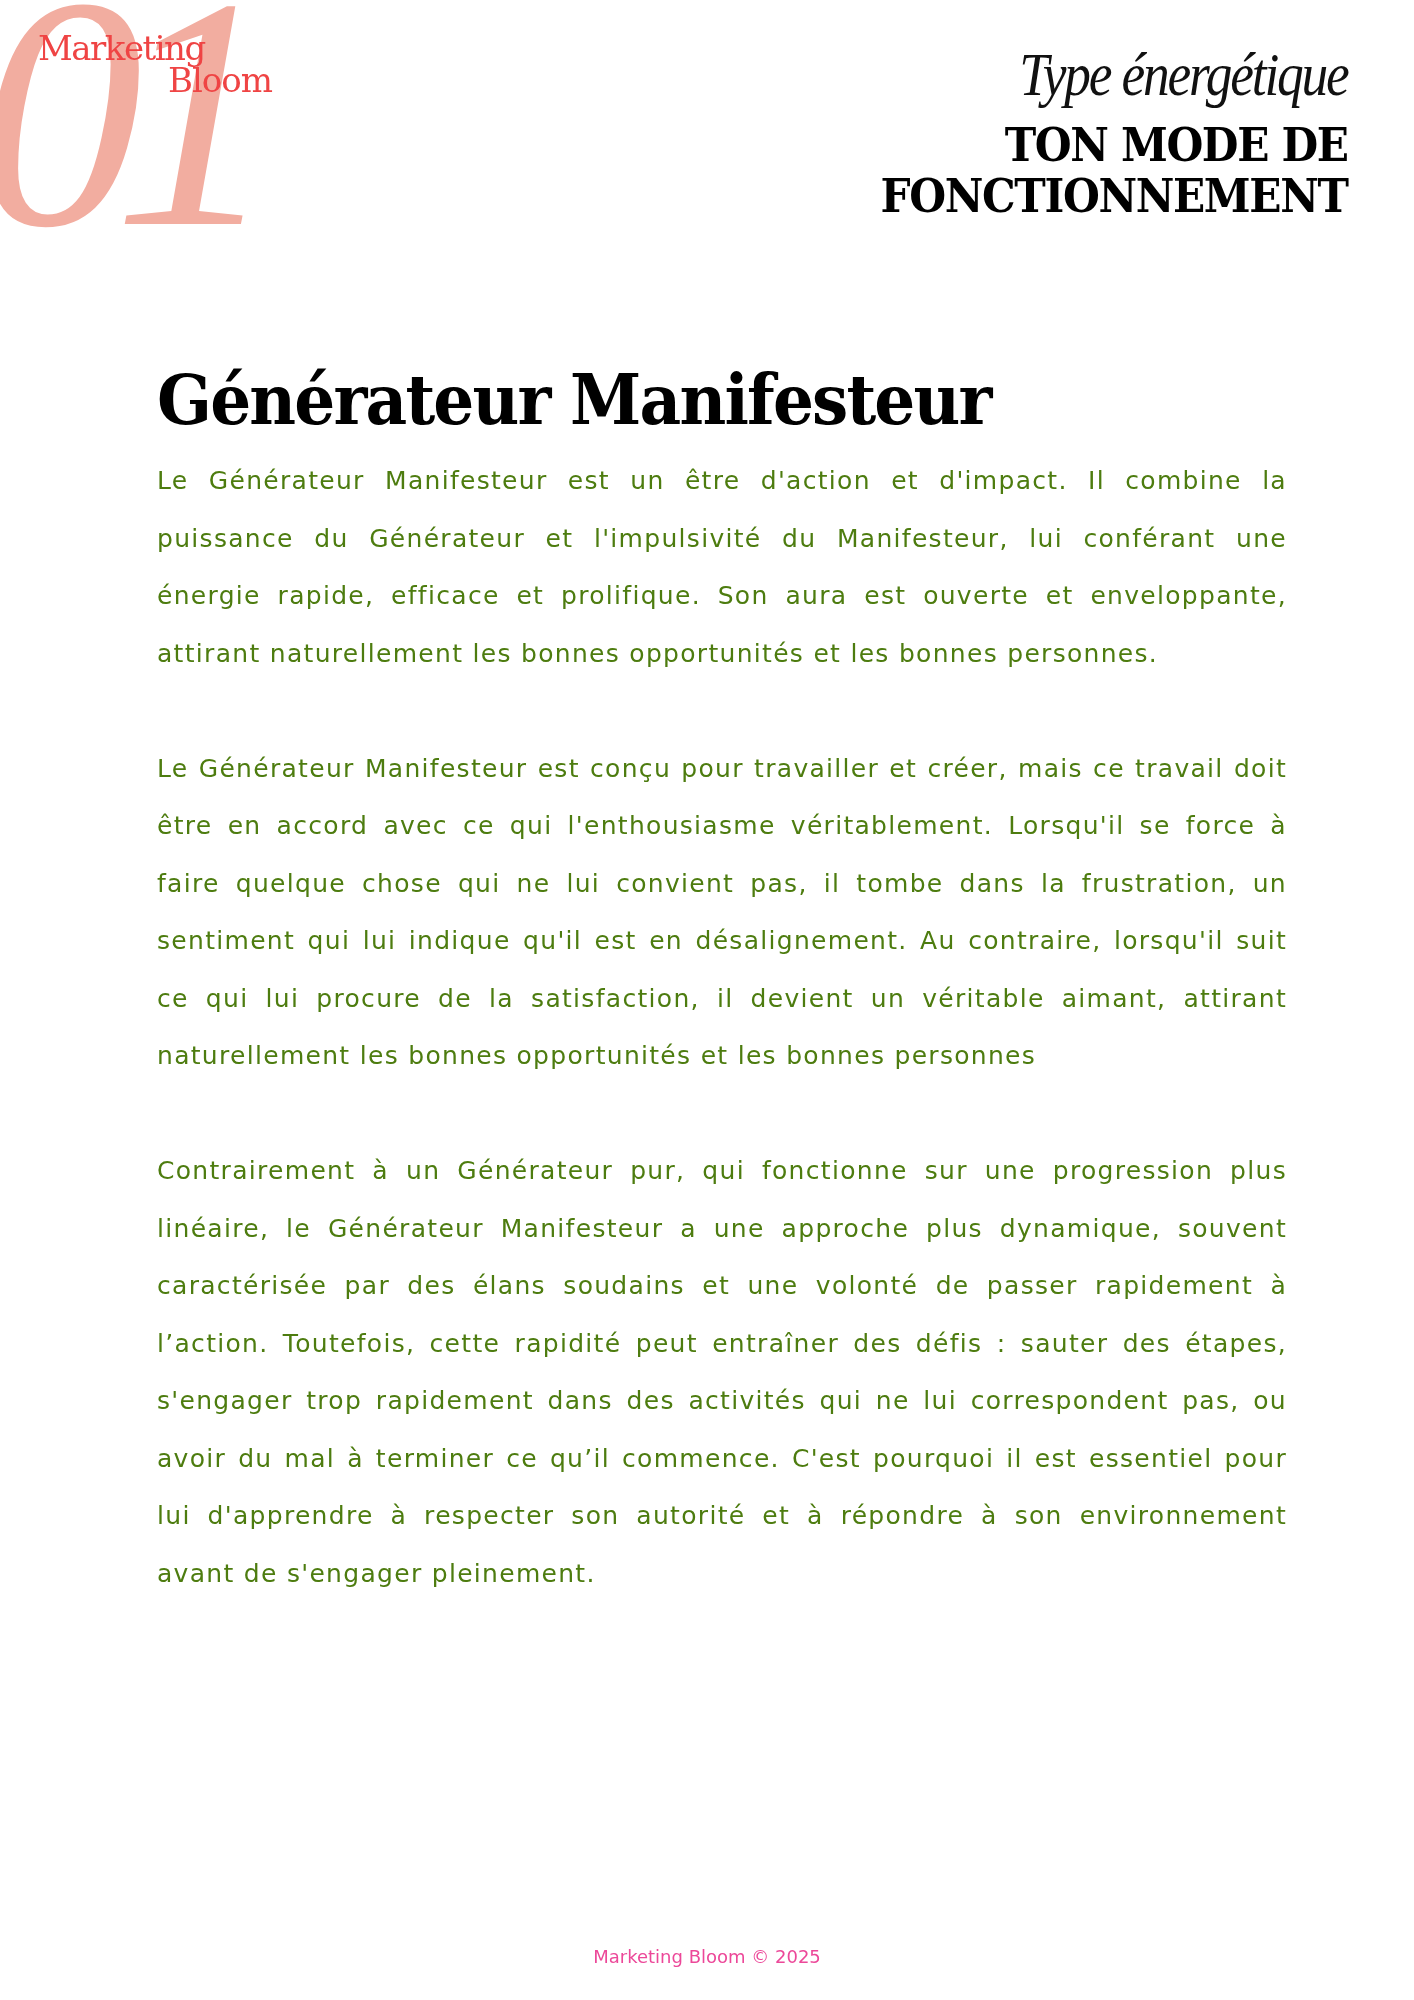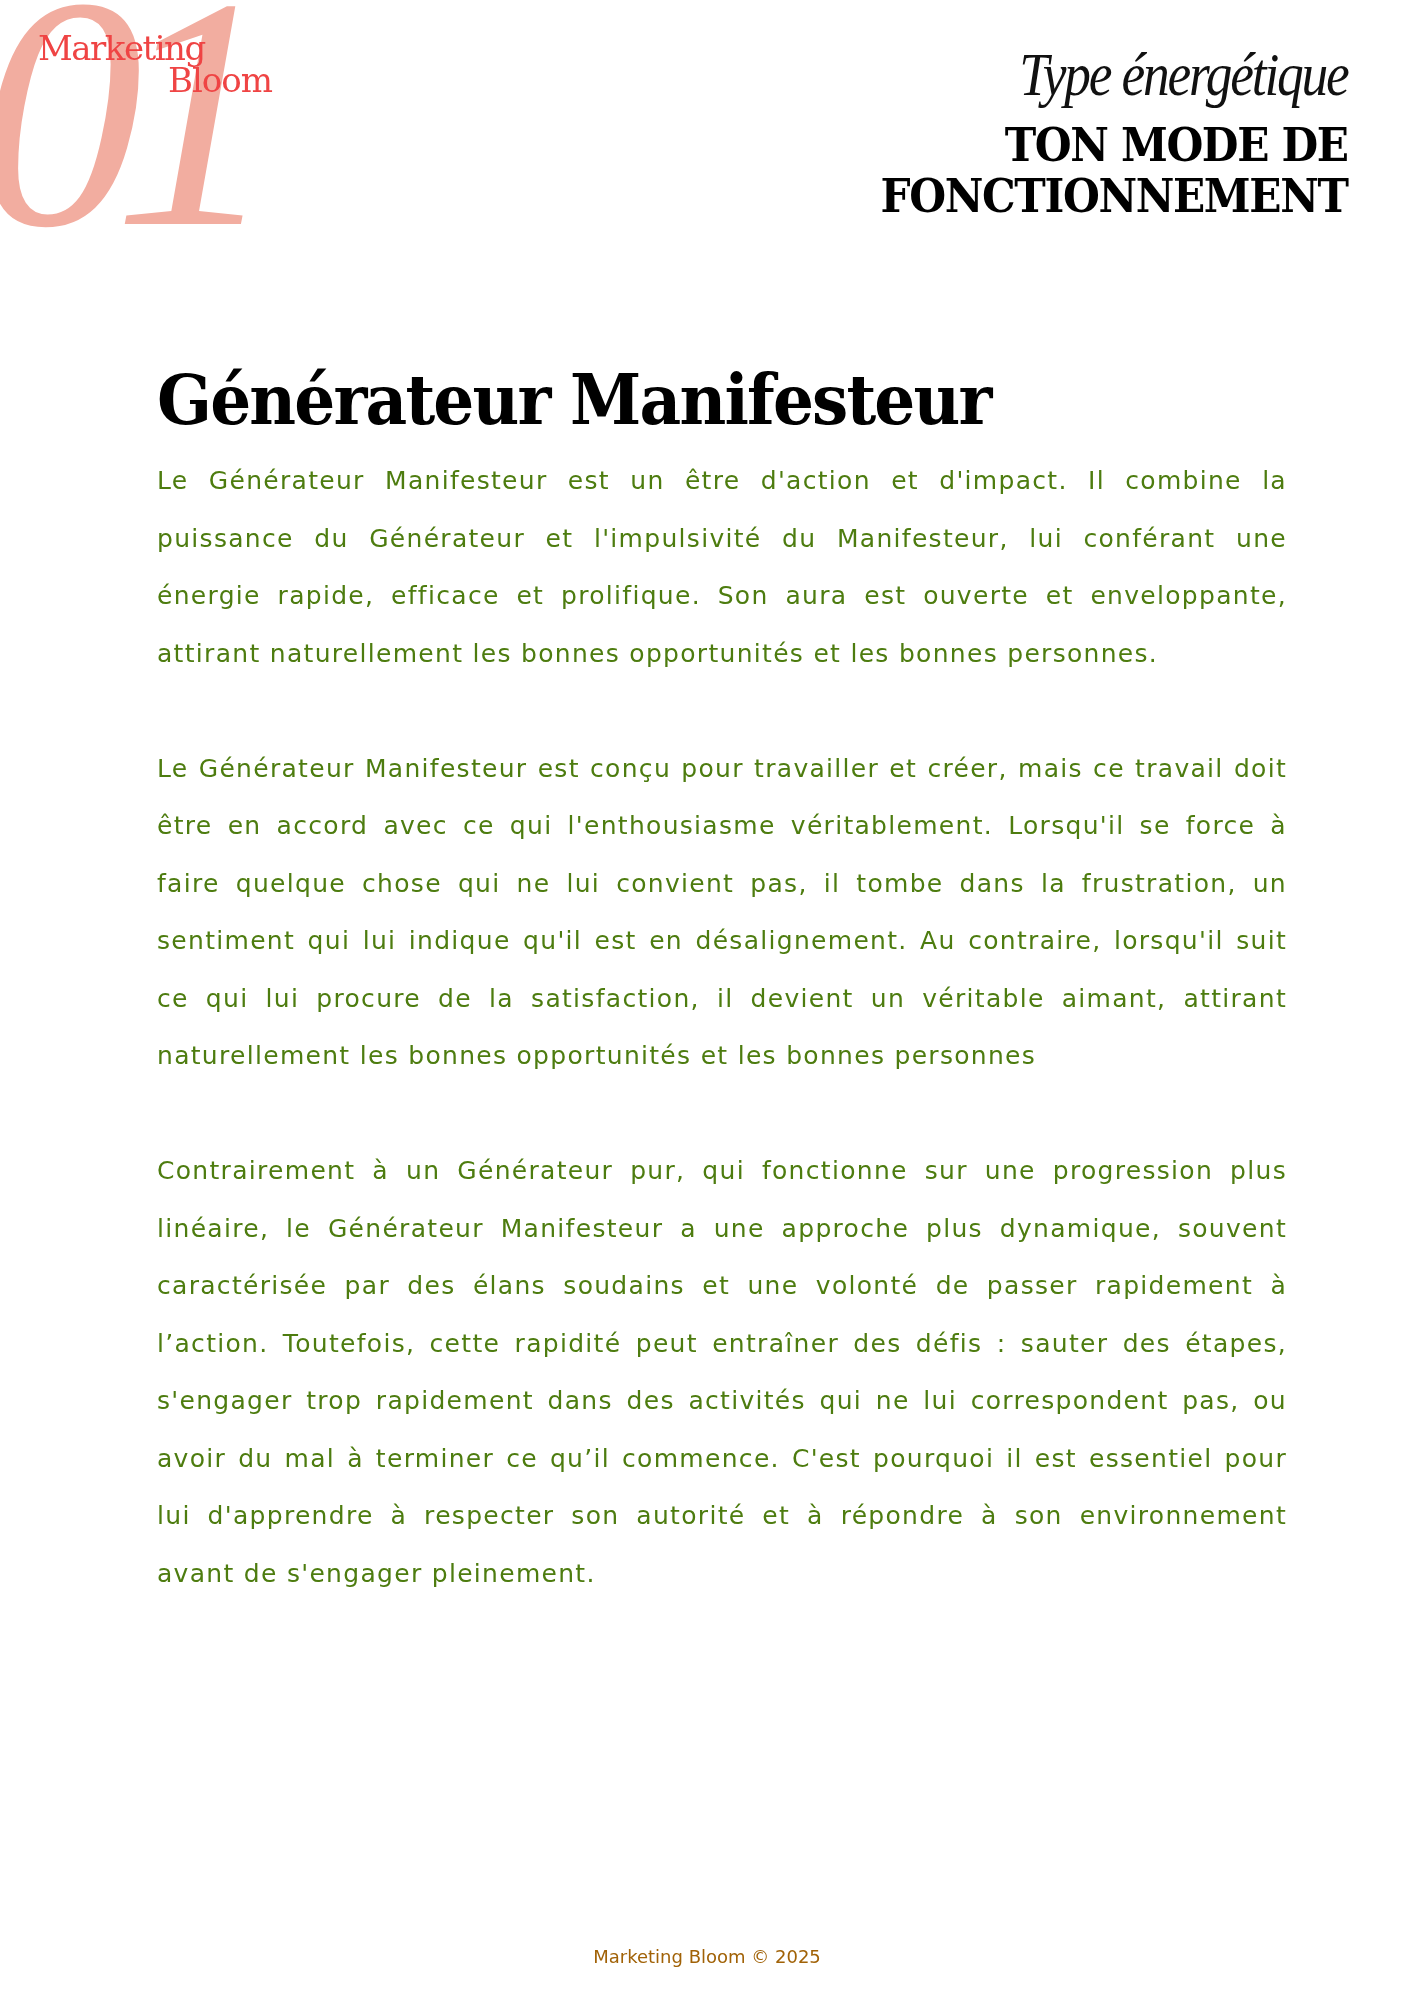--- a/index.html
+++ b/index.html
@@ -44,21 +44,21 @@
   .para {
     font-family: "DejaVu Sans", sans-serif; font-size: 25px;
     color: #4d7c0f; line-height: 57.5px; text-align: justify;
     letter-spacing: 1.3px; margin: 0;
   }
   .para + .para { margin-top: 57.5px; }
   .p1 { margin-top: 10px; }
 
   .footer {
     position: absolute; left: 0; right: 0; top: 1946px; text-align: center;
-    font-family: "DejaVu Sans", sans-serif; font-size: 18px; color: #a16207;
+    font-family: "DejaVu Sans", sans-serif; font-size: 18px; color: #ec4899;
   }
 </style>
 </head>
 <body>
 
 <div class="big-number">01</div>
 
 <div class="logo">
   <span class="l1">Marketing</span>
   <span class="l2">Bloom</span>

